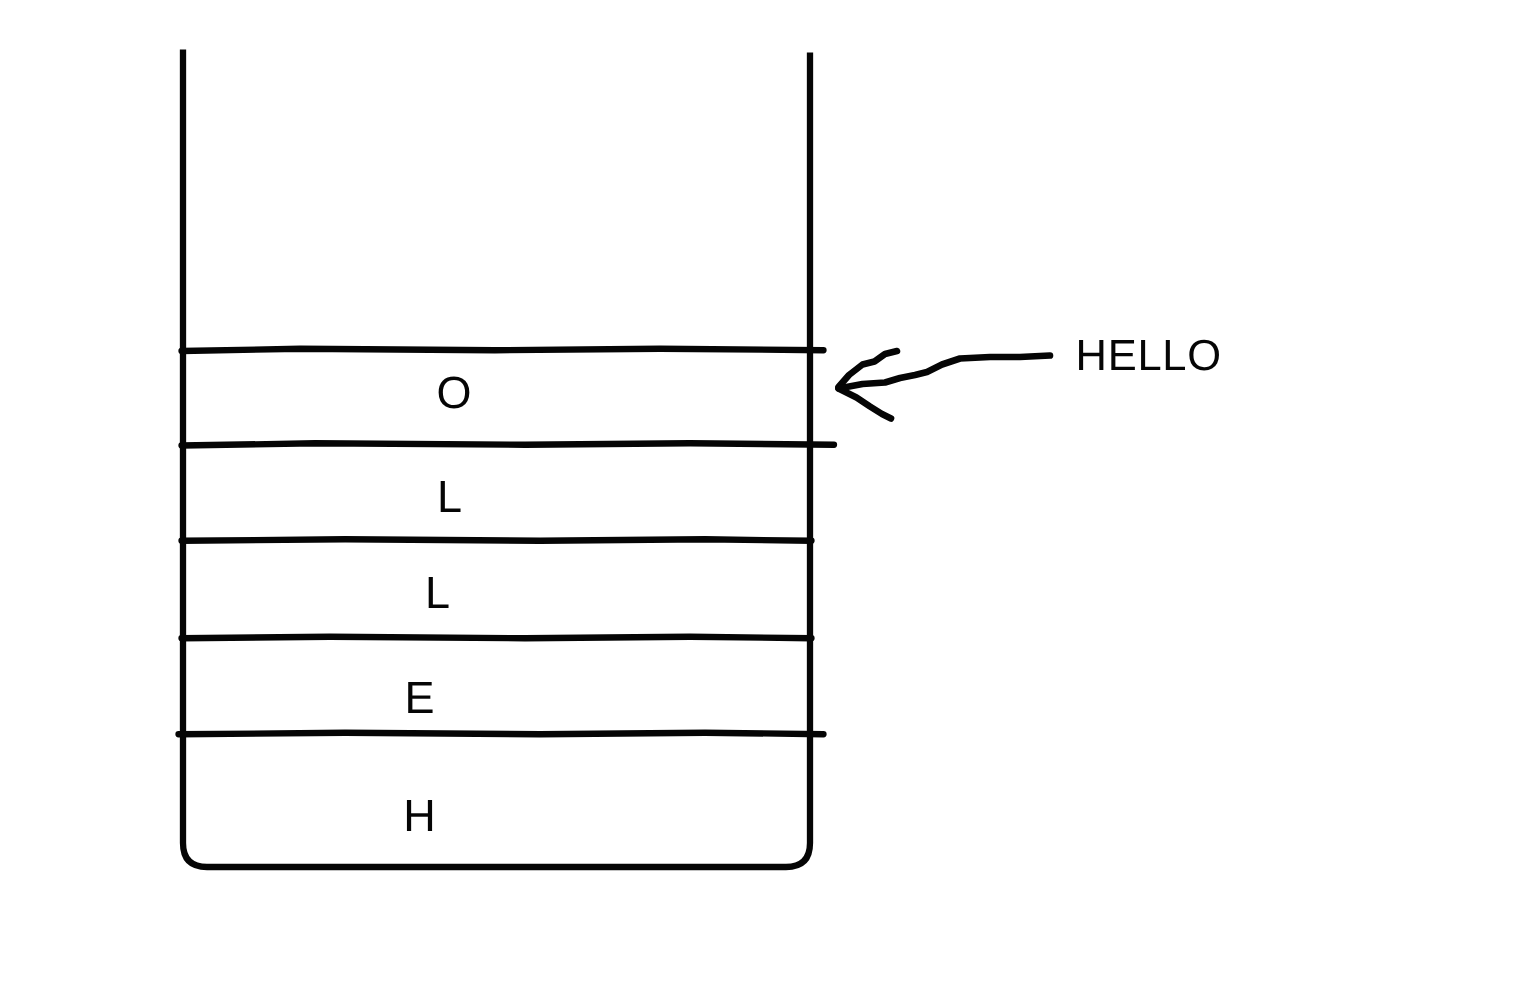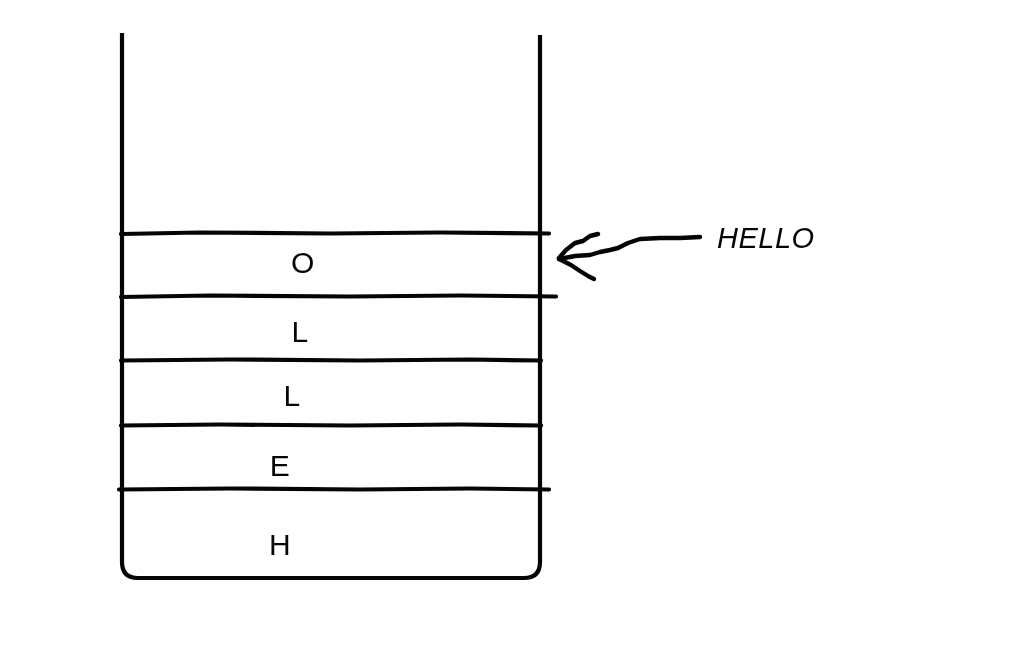--- a/index.html
+++ b/index.html
@@ -82,15 +82,15 @@
   <div class="cell-label" style="left:303px; top:263px;">O</div>
 
   <div class="cell-label" style="left:300px; top:332px;">L</div>
 
   <div class="cell-label" style="left:292px; top:396px;">L</div>
 
   <div class="cell-label" style="left:280px; top:466px;">E</div>
 
   <div class="cell-label" style="left:280px; top:545px;">H</div>
 
-  <div class="annotation-label" style="left:717px; top:238px;font-style:italic;">HELLO</div>
+  <div class="annotation-label" style="left:717px; top:238px;">HELLO</div>
 
 </div>
 
 </body></html>

